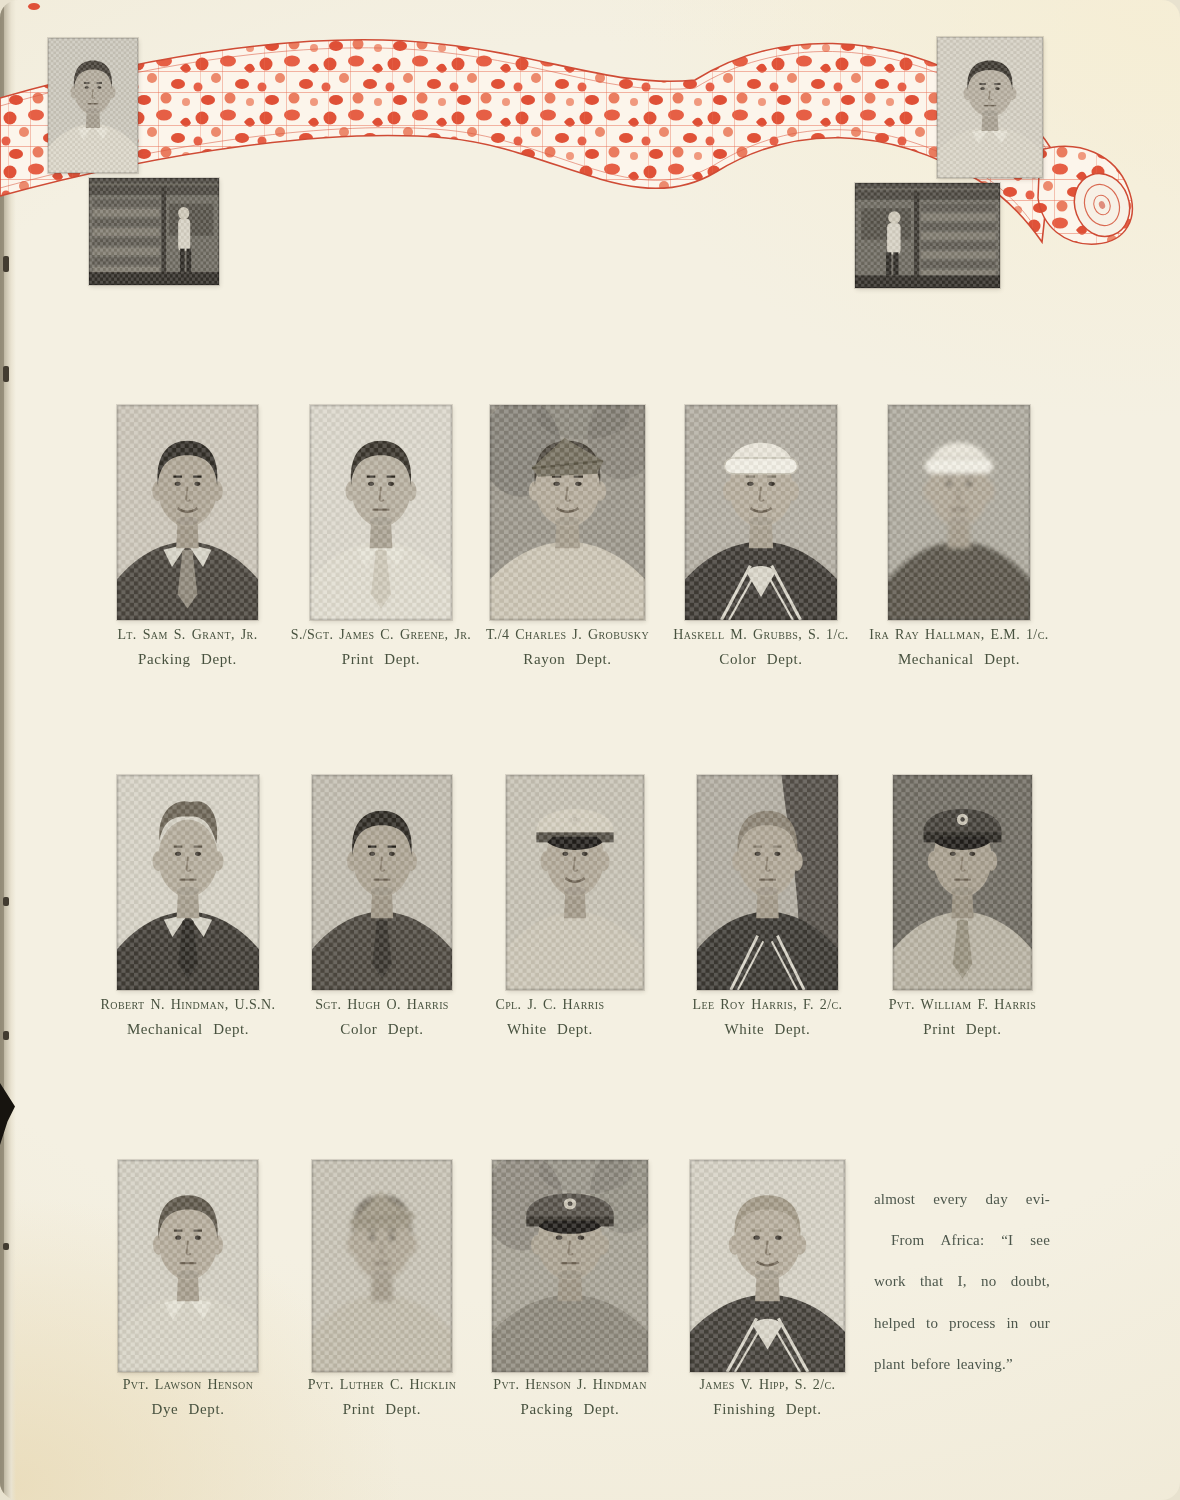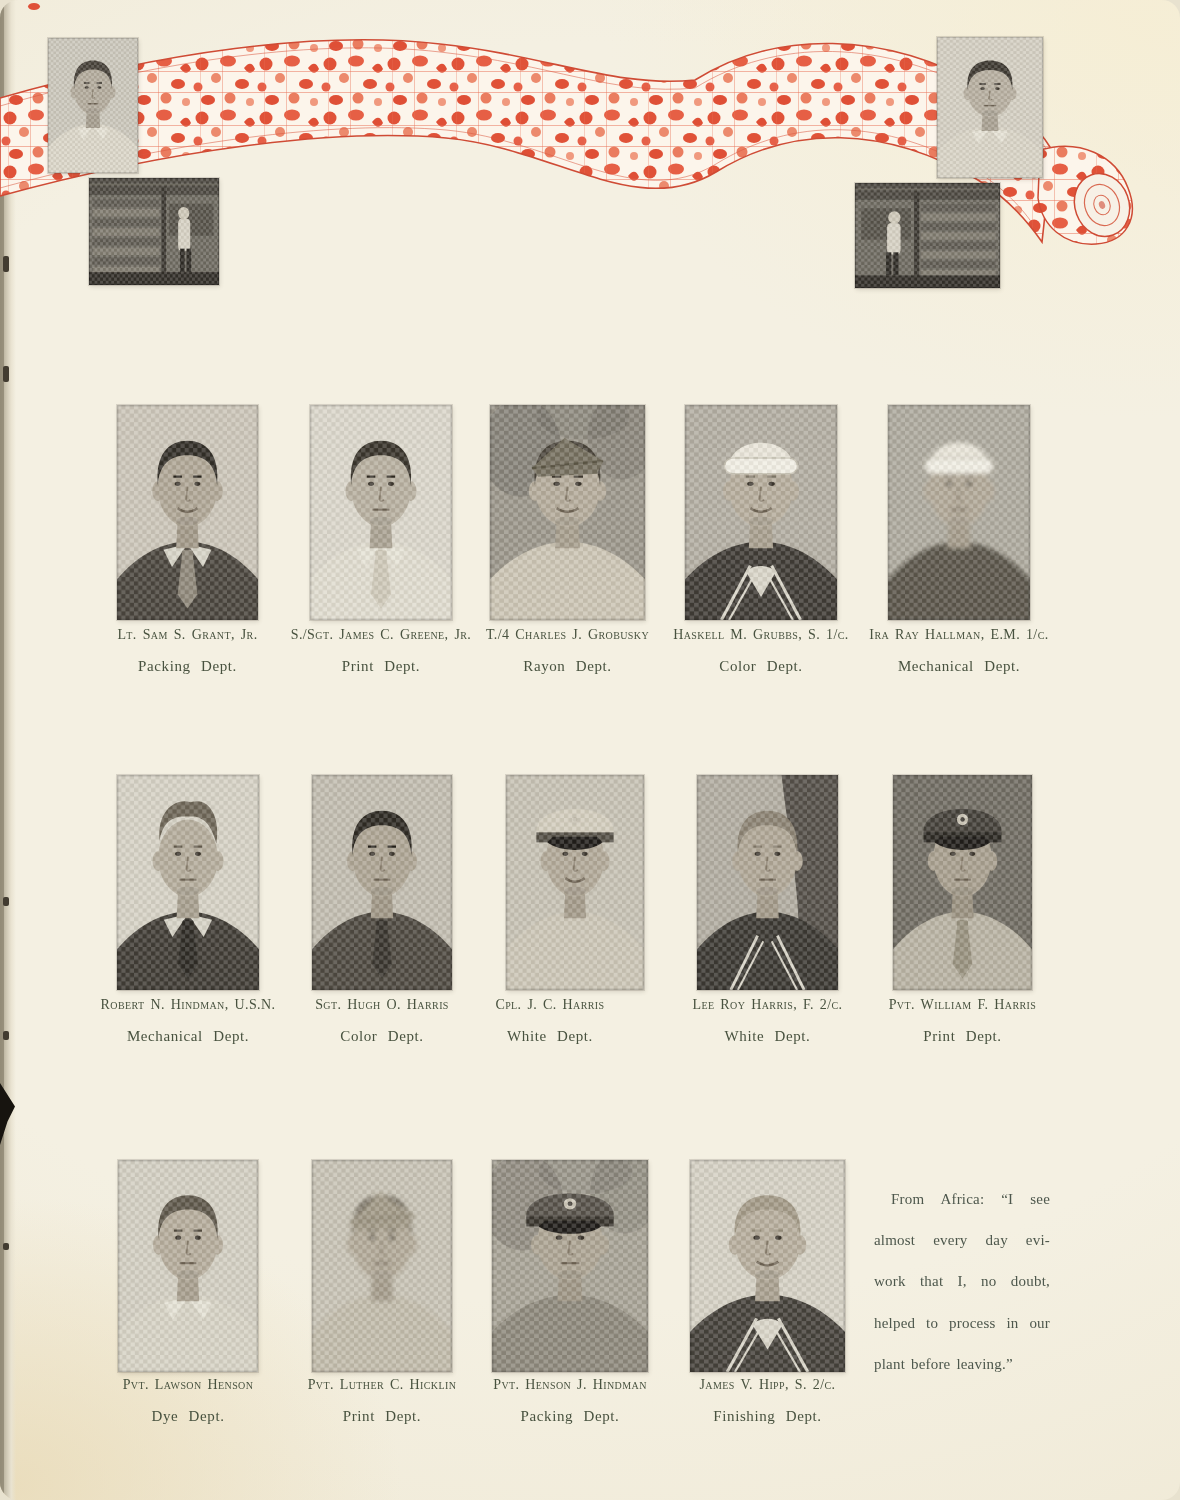--- a/index.html
+++ b/index.html
@@ -17,21 +17,21 @@
     background:linear-gradient(90deg,#a19a86,#c9c2ae 35%,#e9e3d1 70%,rgba(233,227,209,0));}
   .binding-edge{position:absolute;left:0;top:0;width:4px;height:100%;background:#8e8773;opacity:.8;}
   .stitch{position:absolute;left:3px;width:6px;background:#423c31;border-radius:2px;}
   .wedge{position:absolute;left:0;top:1083px;width:15px;height:62px;background:#17140f;
     clip-path:polygon(0 0,100% 38%,50% 62%,0 100%);}
   .fleck{position:absolute;background:#df5038;border-radius:50%;}
   .photo{position:absolute;box-shadow:0 0 0 1px rgba(60,55,45,.15), 1px 2px 4px rgba(90,80,60,.18);}
   .photo svg{display:block;}
   .cap{position:absolute;text-align:center;color:#48523f;}
   .cap-name{font-variant:small-caps;font-size:14px;line-height:16px;letter-spacing:.4px;word-spacing:2px;}
-  .cap-dept{font-size:15px;line-height:17px;letter-spacing:.6px;word-spacing:6px;margin-top:15px;}
+  .cap-dept{font-size:15px;line-height:17px;letter-spacing:.6px;word-spacing:6px;margin-top:8px;}
   .quote{position:absolute;left:874px;top:1189px;width:176px;font-size:15px;line-height:20.6px;
     color:#4d574c;letter-spacing:.2px;word-spacing:2px;}
   .qline{text-align:justify;}
   .qline::after{content:"";display:inline-block;width:100%;height:0;}
   .qline.last{text-align:left;}
   .qline.last::after{display:none;}
   .qline.first{text-indent:17px;}
   .ribbon{position:absolute;left:0;top:0;}
 </style>
 </head>
@@ -634,20 +634,20 @@
           </svg>
         </div>
       <figcaption class="cap" style="left: 637.5px; top: 1377px; width: 260px;">
         <div class="cap-name">James V. Hipp, S. 2/c.</div>
         <div class="cap-dept">Finishing  Dept.</div>
       </figcaption>
     </figure>
   </div>
 
   <div class="quote" id="quote">
+      <div class="qline">almost every day evi-</div>
       <div class="qline first">From Africa: “I see</div>
-      <div class="qline">almost every day evi-</div>
       <div class="qline">work that I, no doubt,</div>
       <div class="qline">helped to process in our</div>
       <div class="qline last">plant before leaving.”</div>
     </div>
 
 </div>
 
 </body></html>

